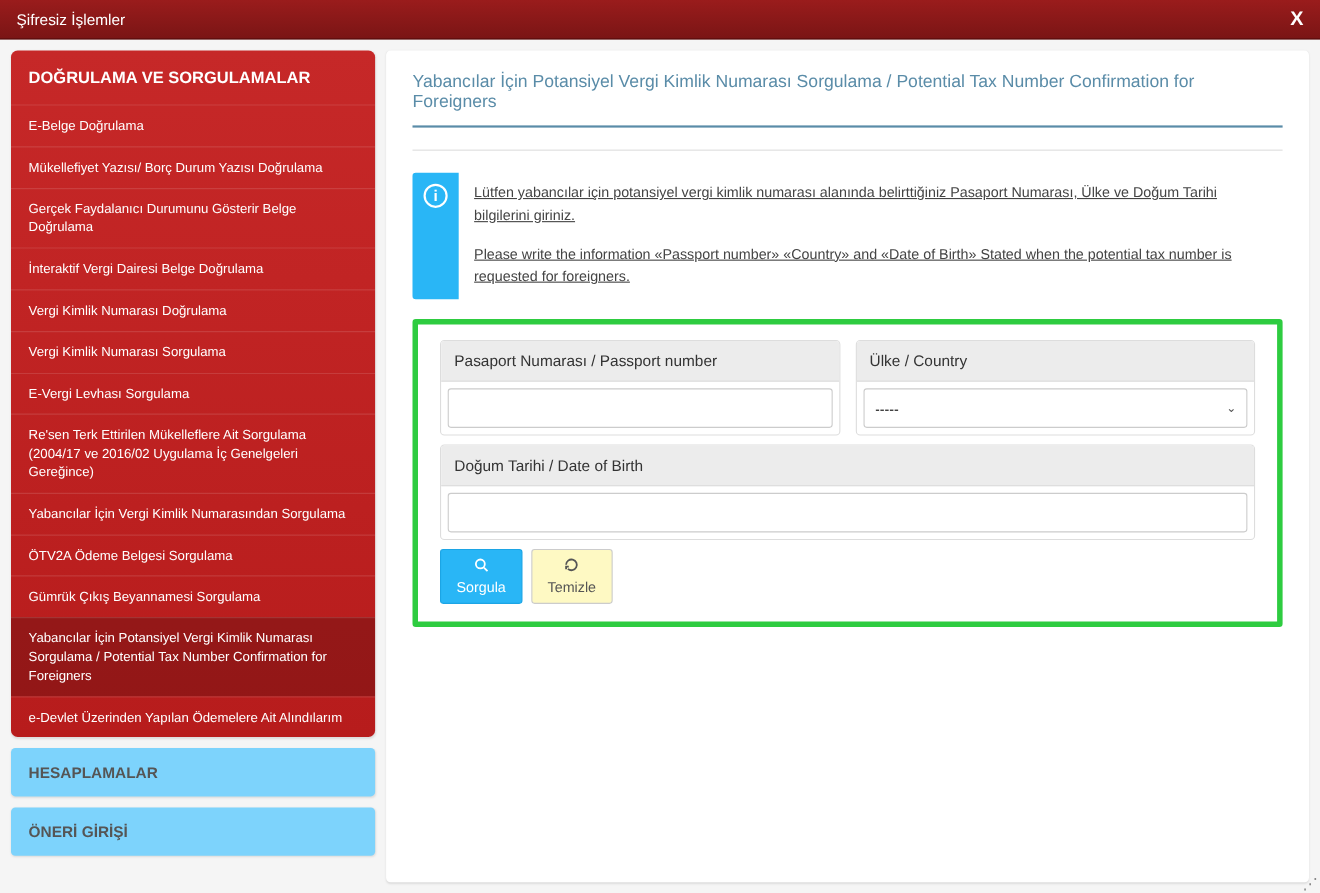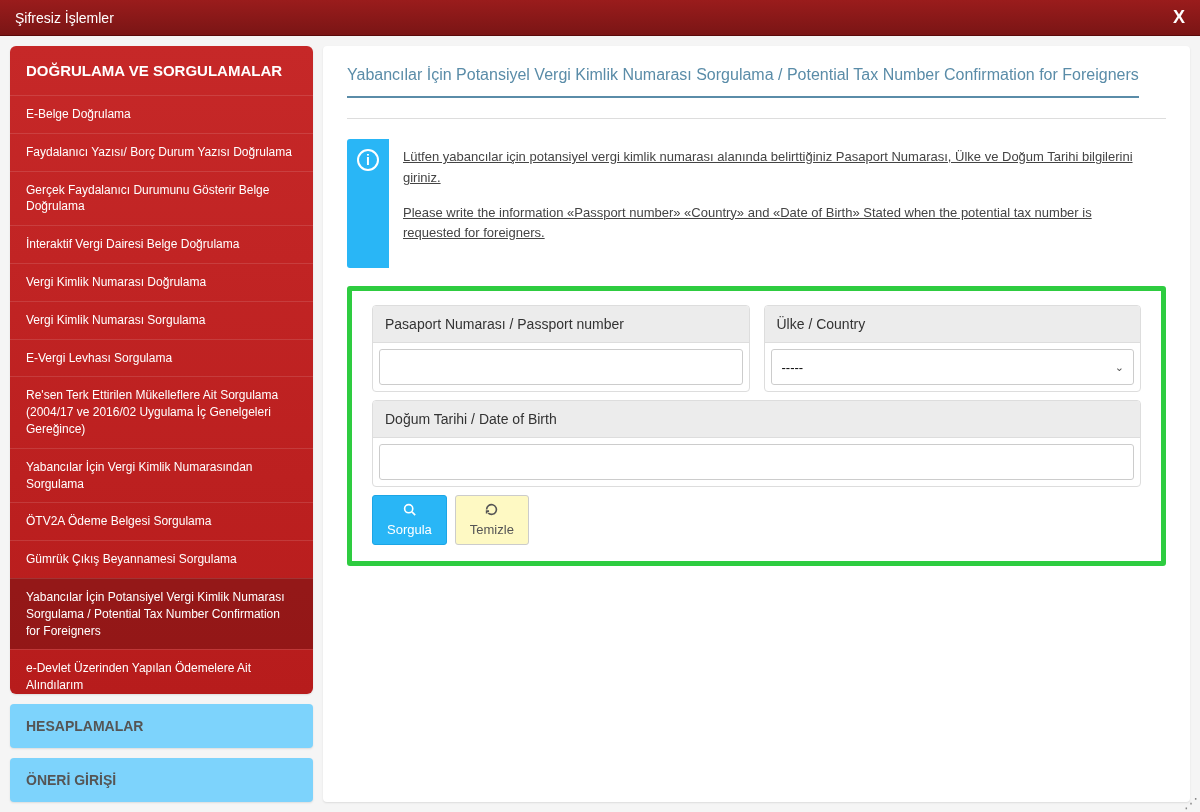--- a/index.html
+++ b/index.html
@@ -29,21 +29,21 @@
       cursor: pointer;
     }
     .container {
       display: flex;
       height: calc(100% - 36px);
       background: #f5f5f5;
       padding: 10px;
       gap: 10px;
     }
     .sidebar {
-      width: 303px;
+      width: 331px;
       display: flex;
       flex-direction: column;
       gap: 10px;
     }
     .sidebar-section {
       background: #7dd3fc;
       border-radius: 4px;
       box-shadow: 0 1px 2px rgba(0,0,0,0.1);
     }
     .sidebar-section.active {
@@ -120,21 +120,21 @@
     }
     .info-text {
       flex: 1;
       padding: 8px 14px;
       font-size: 13px;
       color: #444;
       line-height: 1.6;
       text-decoration: underline;
     }
     .info-text p { margin-bottom: 14px; }
-    .info-text p:last-child { margin-bottom: 16px; }
+    .info-text p:last-child { margin-bottom: 2px; }
     .form-highlight {
       border: 5px solid #2ecc40;
       border-radius: 3px;
       padding: 14px 20px 16px;
     }
     .form-row {
       display: flex;
       gap: 14px;
       margin-bottom: 8px;
       align-items: center;
@@ -235,21 +235,21 @@
   <span class="close">X</span>
 </div>
 
 <div class="container">
 
   <div class="sidebar">
 
     <div class="sidebar-section active">
       <div class="sidebar-header">DOĞRULAMA VE SORGULAMALAR</div>
       <div class="sidebar-item">E-Belge Doğrulama</div>
-      <div class="sidebar-item">Faydalanıcı Yazısı/ Borç Durum Yazısı Doğrulama</div>
+      <div class="sidebar-item">Mükellefiyet Yazısı/ Borç Durum Yazısı Doğrulama</div>
       <div class="sidebar-item">Gerçek Faydalanıcı Durumunu Gösterir Belge Doğrulama</div>
       <div class="sidebar-item">İnteraktif Vergi Dairesi Belge Doğrulama</div>
       <div class="sidebar-item">Vergi Kimlik Numarası Doğrulama</div>
       <div class="sidebar-item">Vergi Kimlik Numarası Sorgulama</div>
       <div class="sidebar-item">E-Vergi Levhası Sorgulama</div>
       <div class="sidebar-item">Re'sen Terk Ettirilen Mükelleflere Ait Sorgulama (2004/17 ve 2016/02 Uygulama İç Genelgeleri Gereğince)</div>
       <div class="sidebar-item">Yabancılar İçin Vergi Kimlik Numarasından Sorgulama</div>
       <div class="sidebar-item">ÖTV2A Ödeme Belgesi Sorgulama</div>
       <div class="sidebar-item">Gümrük Çıkış Beyannamesi Sorgulama</div>
       <div class="sidebar-item selected">Yabancılar İçin Potansiyel Vergi Kimlik Numarası Sorgulama / Potential Tax Number Confirmation for Foreigners</div>

